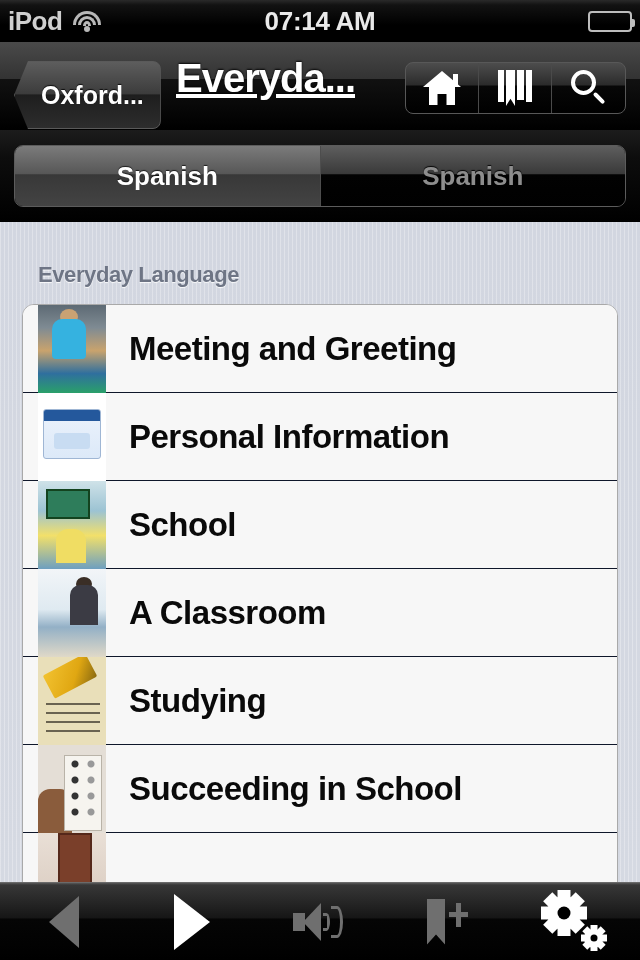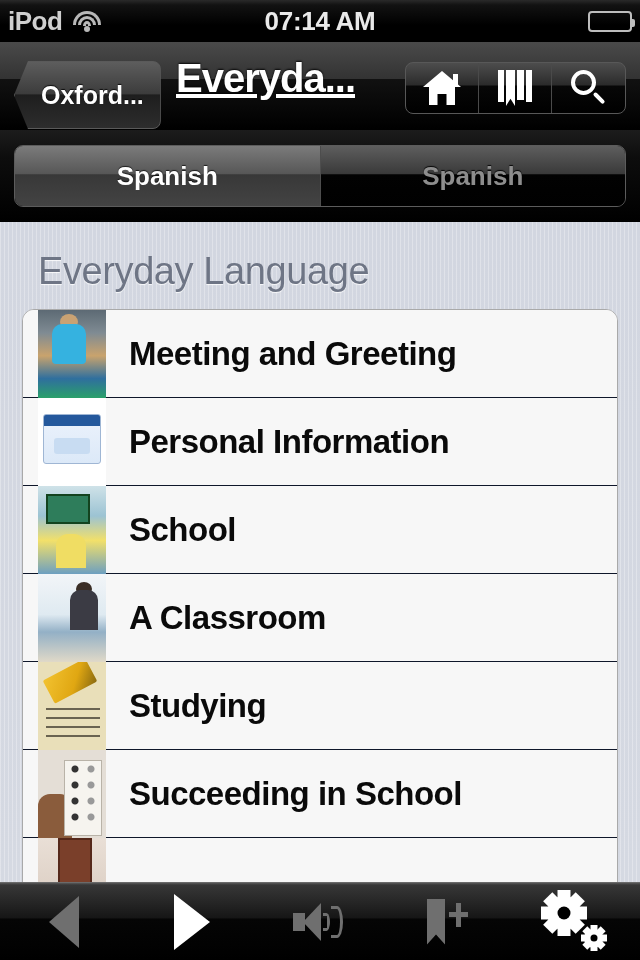--- a/index.html
+++ b/index.html
@@ -132,22 +132,22 @@
 
   
   .content{
     position:absolute; left:0; right:0; top:222px; bottom:78px;
     background:
       repeating-linear-gradient(to right, rgba(255,255,255,.30) 0 1px, rgba(0,0,0,0) 1px 4px),
       linear-gradient(to bottom,#d2d6e0 0%,#d5d9e2 100%);
     overflow:hidden;
   }
   .section-title{
-    color:#6e7585; font-size:38px; font-weight:normal;
-    padding:28px 0 16px 38px; letter-spacing:-.4px;
+    color:#6e7585; font-size:22px; font-weight:bold;
+    padding:40px 0 16px 38px; letter-spacing:-.4px;
     text-shadow:0 1px 1px rgba(255,255,255,.85);
   }
   .listwrap{
     margin:0 22px;
     background:#f7f7f7;
     border:1px solid #a9a9a9;
     border-radius:12px;
     overflow:hidden;
   }
   .row{

